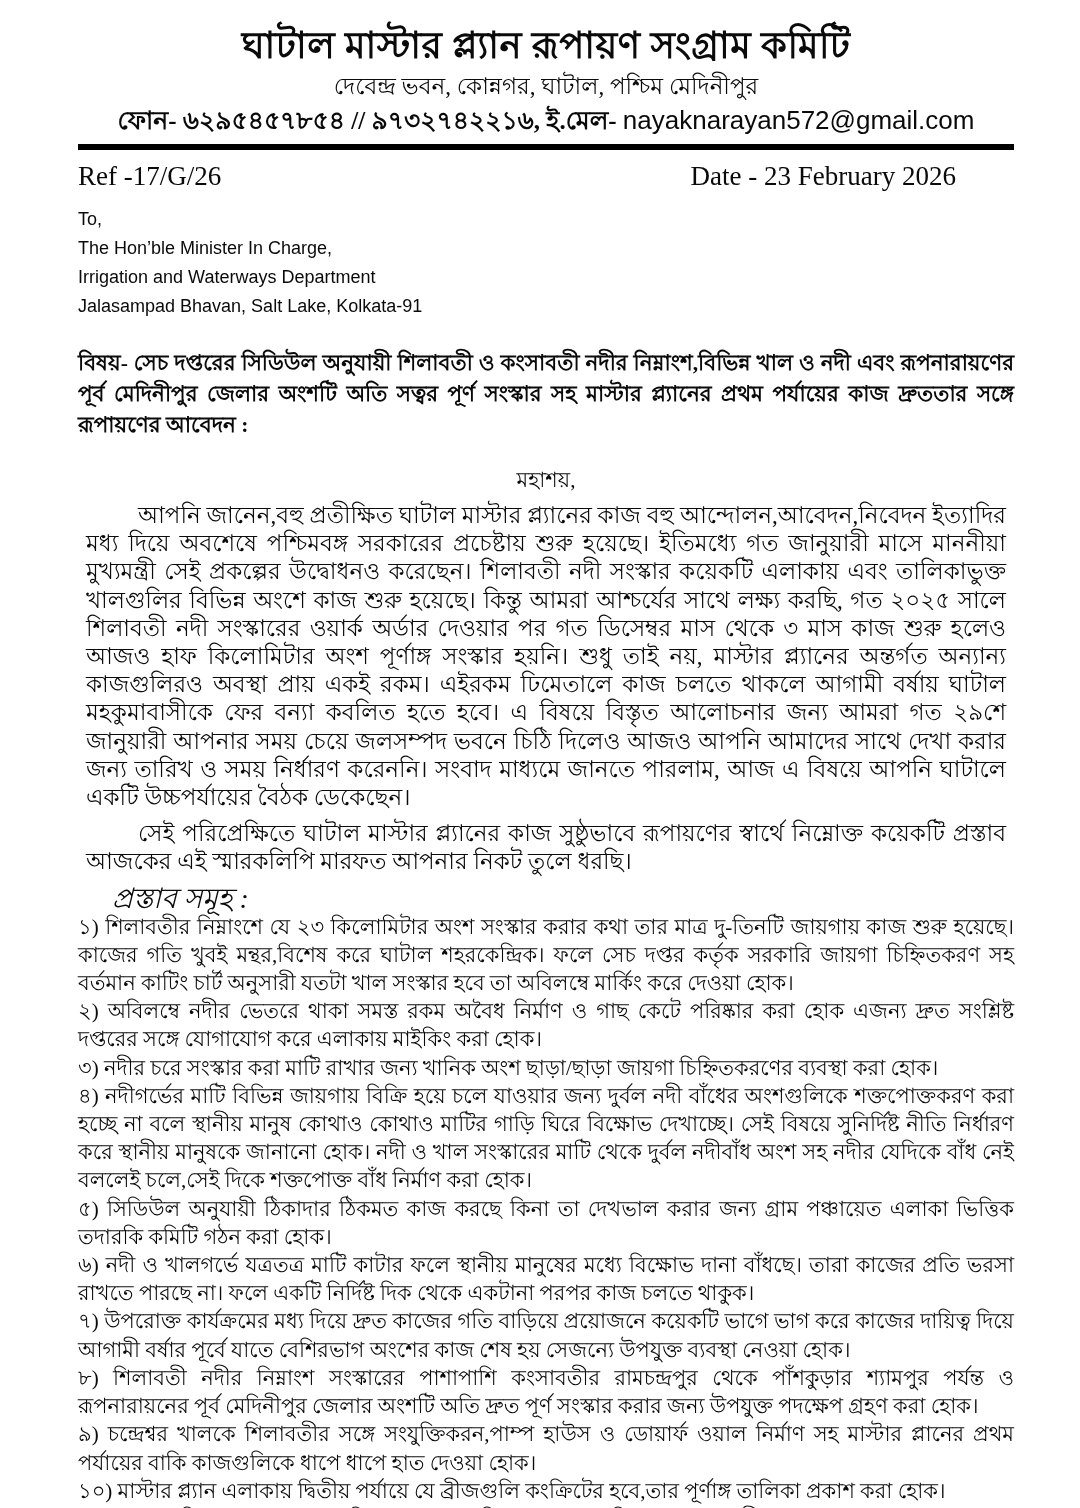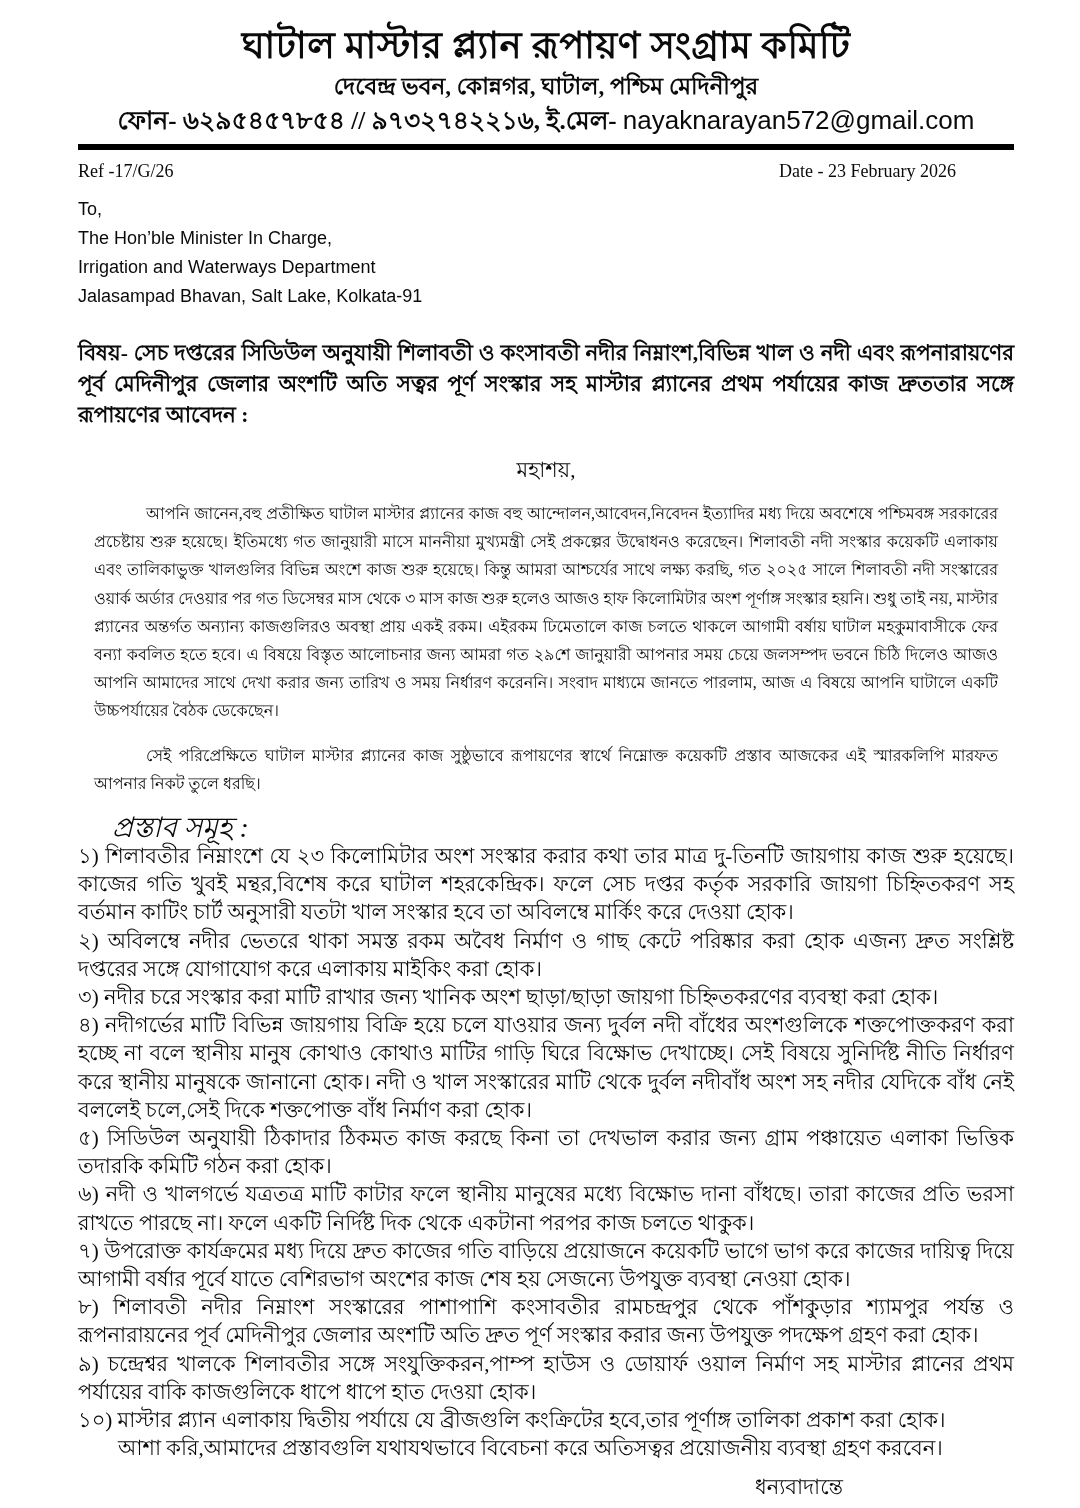--- a/index.html
+++ b/index.html
@@ -19,21 +19,21 @@
   
   .letterhead{text-align:center;}
   .org-name{
     font-size:37px;
     font-weight:bold;
     line-height:44px;
     letter-spacing:0.5px;
   }
   .org-address{
     font-size:23px;
-    font-weight:bold;
+    font-weight:normal;
     line-height:30px;
     margin-top:4px;
   }
   .org-contact{
     font-size:25px;
     font-weight:bold;
     line-height:32px;
     margin-top:2px;
   }
   .org-contact .email{
@@ -46,21 +46,21 @@
     height:5px;
     background:#000;
     margin-top:7px;
     border-top:1px solid #000;
   }
   
   .ref-row{
     display:flex;
     justify-content:space-between;
     font-family:"Liberation Serif", serif;
-    font-size:18px;
+    font-size:27px;
     margin-top:11px;
   }
   .ref-row .date{margin-right:58px;}
   
   .recipient{
     font-family:"Liberation Sans", sans-serif;
     font-size:18px;
     line-height:29px;
     margin-top:13px;
   }
@@ -72,24 +72,24 @@
     text-align:justify;
     margin-top:27px;
   }
   .salutation{
     font-size:21px;
     line-height:28px;
     margin-top:25px;
     text-align:center;
   }
   .para{
-    font-size:16px;
+    font-size:23px;
     line-height:28.2px;
     text-align:justify;
-    margin:16px;
+    margin:8px;
   }
   .indent{text-indent:52px;}
   .proposals-heading{
     font-size:28px;
     line-height:28px;
     margin-left:34px;
     font-style:italic;
   }
   .proposal{
     font-size:21px;

